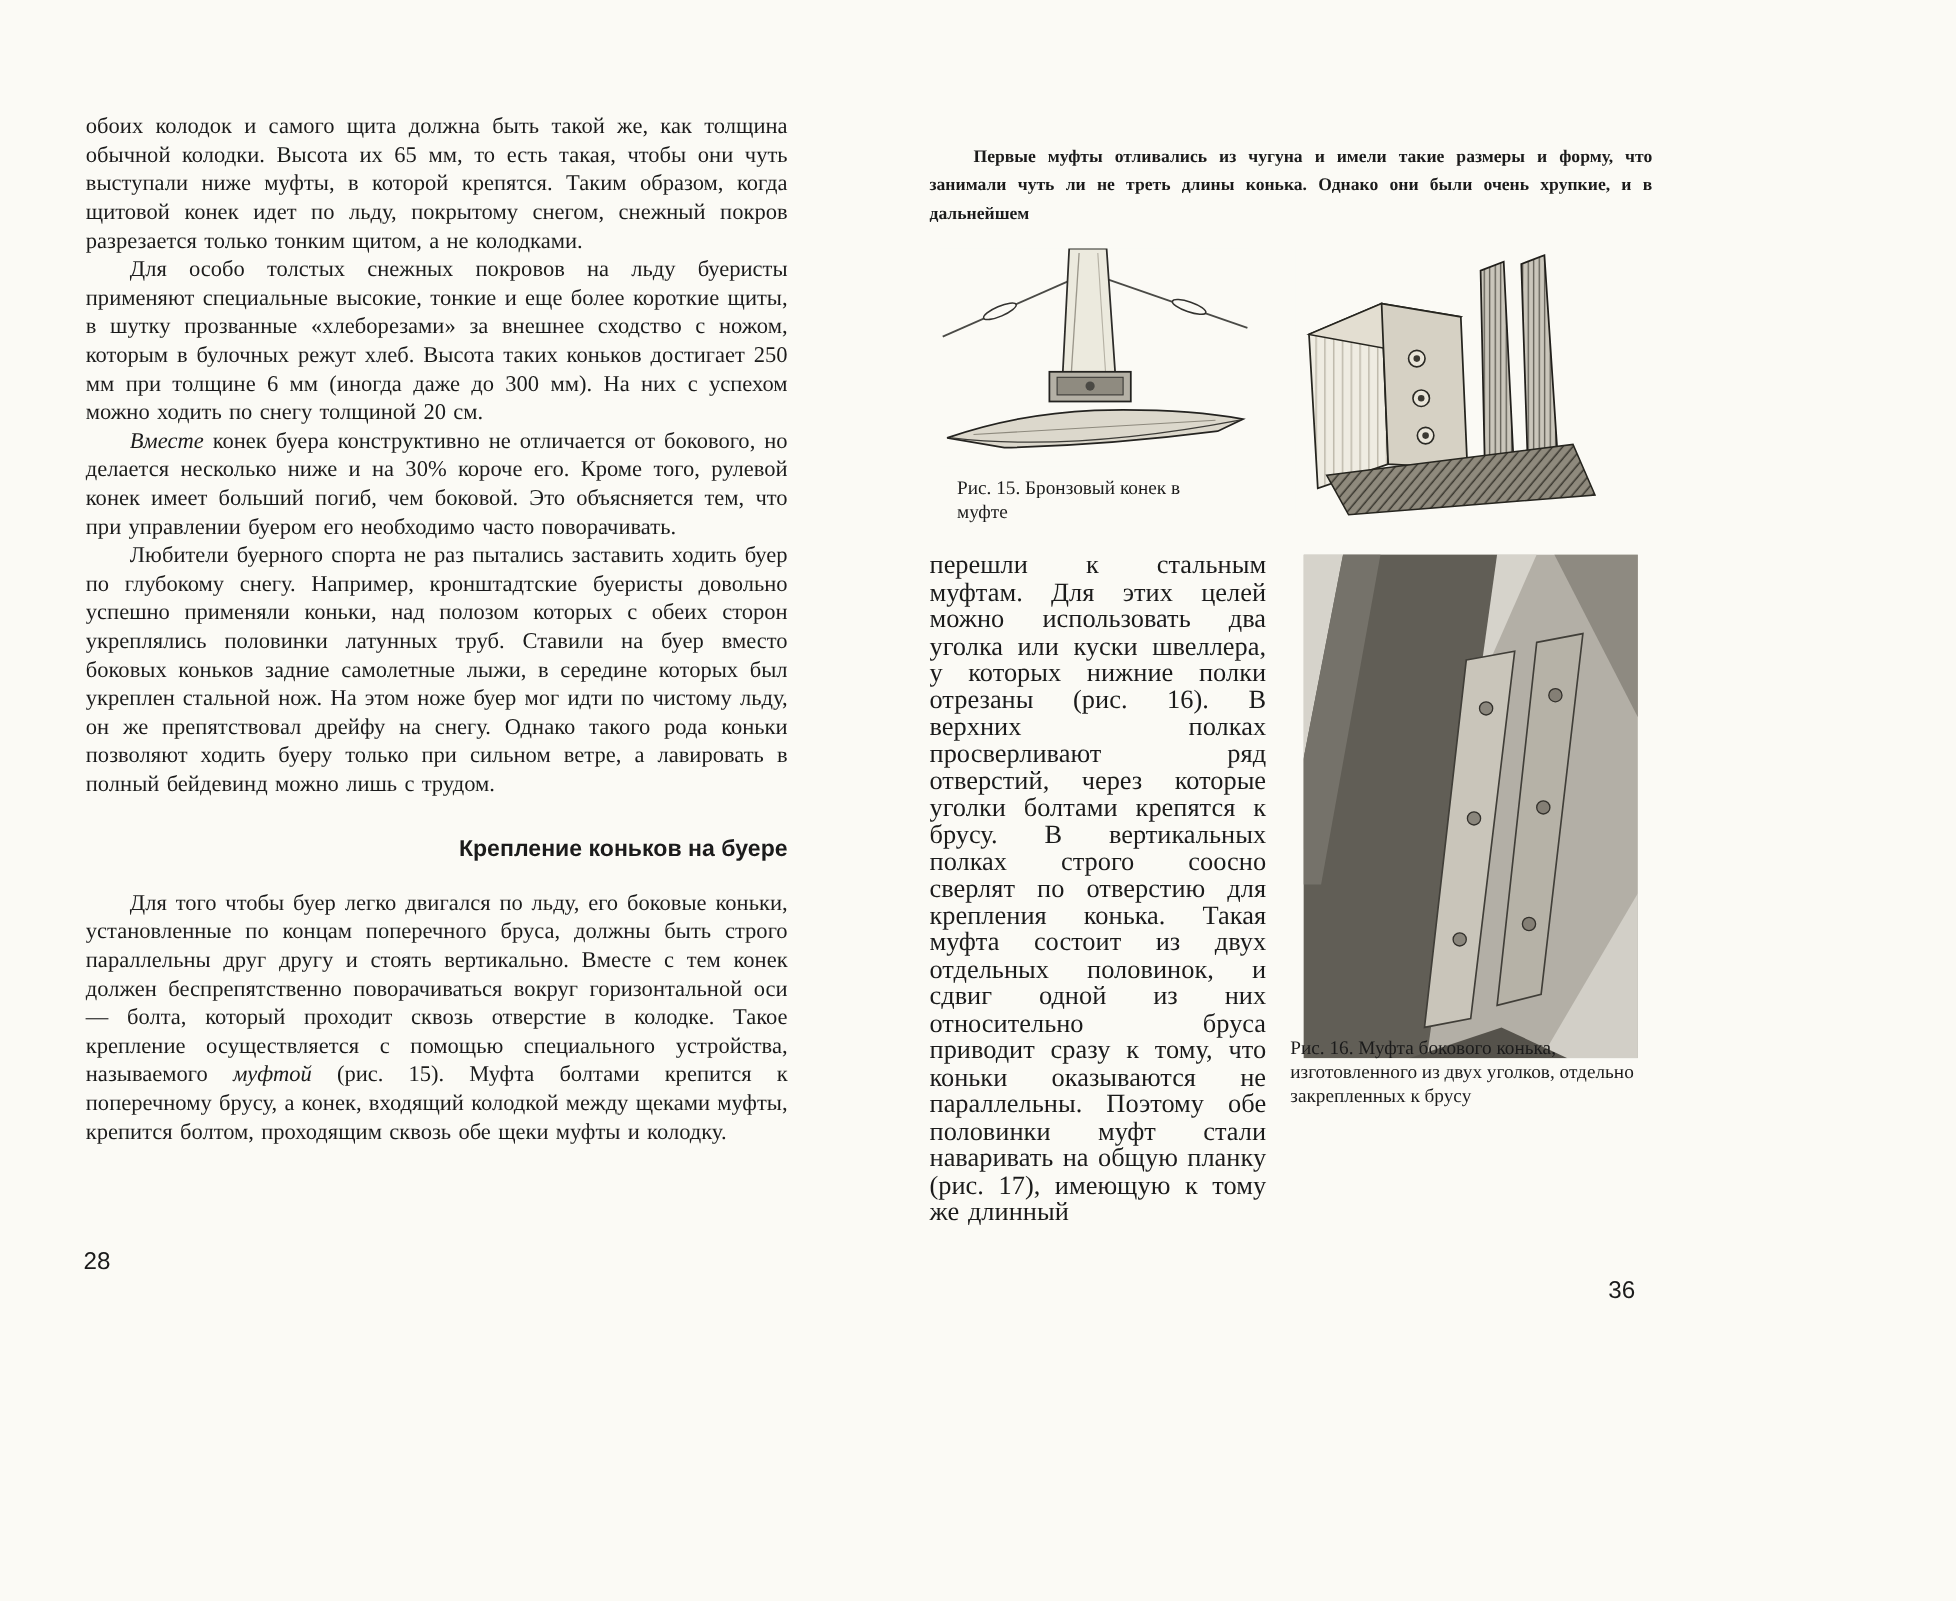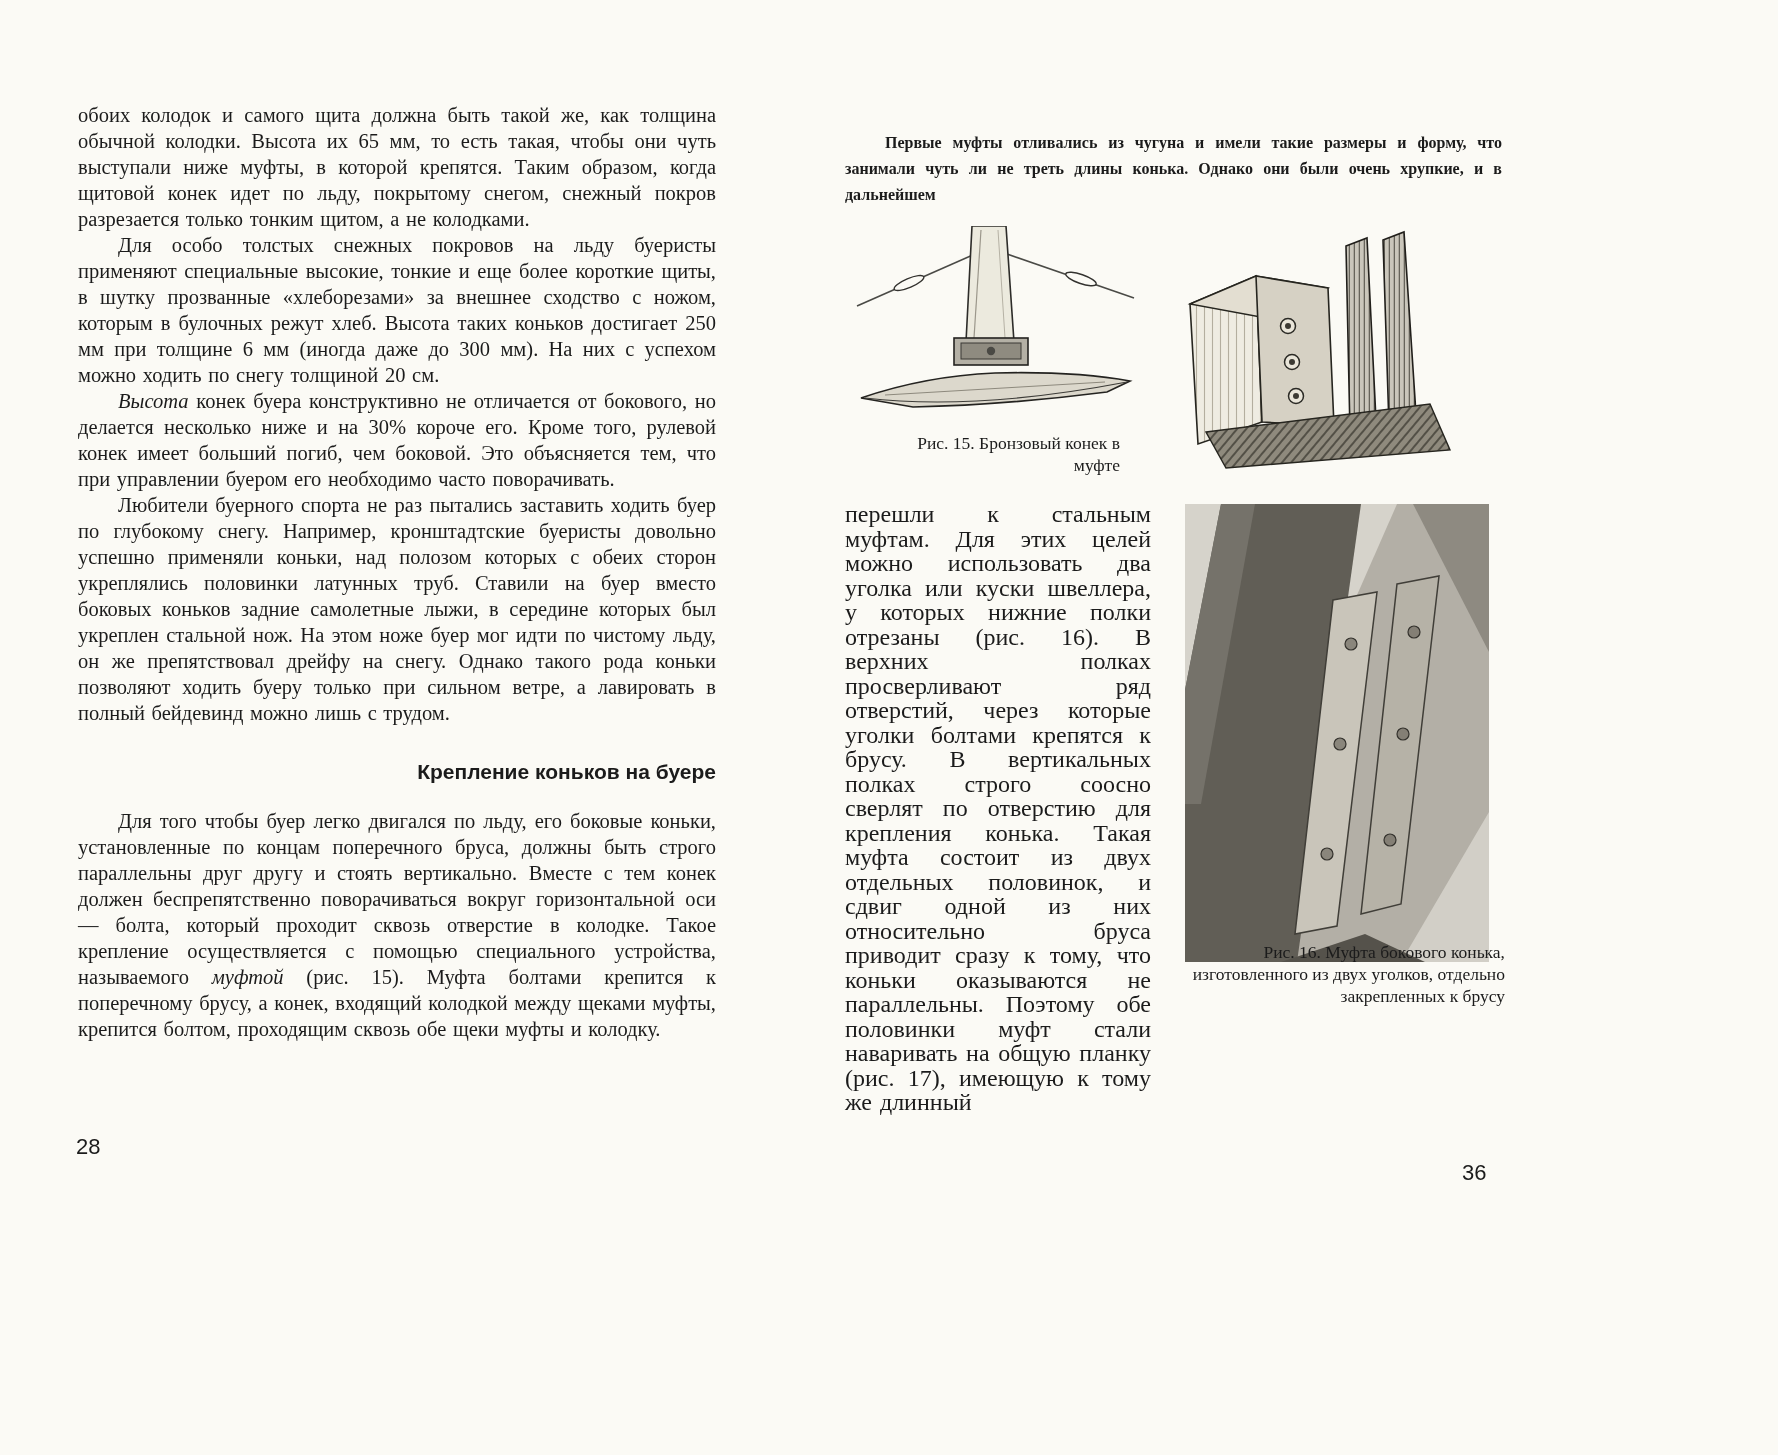--- a/index.html
+++ b/index.html
@@ -50,21 +50,21 @@
   .figure { position: absolute; background: #fbfaf5; }
   .figure svg { display: block; width: 100%; height: 100%; }
   .fig15-left  { left: 10px;  top: 96px;  width: 281px; height: 198px; }
   .fig15-right { left: 333px; top: 94px;  width: 278px; height: 246px; }
   .fig16       { left: 340px; top: 374px; width: 304px; height: 458px; }
 
   .fig-caption {
     position: absolute;
     font-size: 17.5px;
     line-height: 22px;
-    text-align: right;
+    text-align: left;
     font-family: Liberation Serif, serif;
   }
   .cap15 { left: 25px; top: 302px; width: 250px; }
   .cap16 { left: 328px; top: 811px; width: 332px; }
 
   .column-text {
     position: absolute; left: 0; top: 372px; width: 306px;
     font-size: 24px; line-height: 24.5px;
     text-align: justify; word-spacing: 2px;
   }
@@ -83,21 +83,21 @@
   }
   #pn-left  { left: 76px;   top: 1134px; }
   #pn-right { left: 1462px; top: 1160px; }
 </style>
 </head>
 <body>
 
 <div id="left-page">
   <p class="continuation">обоих колодок и самого щита должна быть такой же, как толщина обычной колодки. Высота их 65 мм, то есть такая, чтобы они чуть выступали ниже муфты, в которой крепятся. Таким образом, когда щитовой конек идет по льду, покрытому снегом, снежный покров разрезается только тонким щитом, а не колодками.</p>
   <p>Для особо толстых снежных покровов на льду буеристы применяют специальные высокие, тонкие и еще более короткие щиты, в шутку прозванные «хлеборезами» за внешнее сходство с ножом, которым в булочных режут хлеб. Высота таких коньков достигает 250 мм при толщине 6 мм (иногда даже до 300 мм). На них с успехом можно ходить по снегу толщиной 20 см.</p>
-  <p><span class="italic">Высота</span><span> конек буера конструктивно не отличается от бокового, но делается несколько ниже и на 30% короче его. Кроме того, рулевой конек имеет больший погиб, чем боковой. Это объясняется тем, что при управлении буером его необходимо часто поворачивать.</span></p>
+  <p><span class="italic">Вместе</span><span> конек буера конструктивно не отличается от бокового, но делается несколько ниже и на 30% короче его. Кроме того, рулевой конек имеет больший погиб, чем боковой. Это объясняется тем, что при управлении буером его необходимо часто поворачивать.</span></p>
   <p>Любители буерного спорта не раз пытались заставить ходить буер по глубокому снегу. Например, кронштадтские буеристы довольно успешно применяли коньки, над полозом которых с обеих сторон укреплялись половинки латунных труб. Ставили на буер вместо боковых коньков задние самолетные лыжи, в середине которых был укреплен стальной нож. На этом ноже буер мог идти по чистому льду, он же препятствовал дрейфу на снегу. Однако такого рода коньки позволяют ходить буеру только при сильном ветре, а лавировать в полный бейдевинд можно лишь с трудом.</p>
   <div class="section-heading">Крепление коньков на буере</div>
   <p><span>Для того чтобы буер легко двигался по льду, его боковые коньки, установленные по концам поперечного бруса, должны быть строго параллельны друг другу и стоять вертикально. Вместе с тем конек должен беспрепятственно поворачиваться вокруг горизонтальной оси — болта, который проходит сквозь отверстие в колодке. Такое крепление осуществляется с помощью специального устройства, называемого </span><span class="italic">муфтой</span><span> (рис. 15). Муфта болтами крепится к поперечному брусу, а конек, входящий колодкой между щеками муфты, крепится болтом, проходящим сквозь обе щеки муфты и колодку.</span></p>
 </div>
 
 <div id="right-page">
   <p class="rp-p1">Первые муфты отливались из чугуна и имели такие размеры и форму, что занимали чуть ли не треть длины конька. Однако они были очень хрупкие, и в дальнейшем</p>
 
   <div class="figure fig15-left">
     <svg viewBox="0 0 281 198" xmlns="http://www.w3.org/2000/svg">

